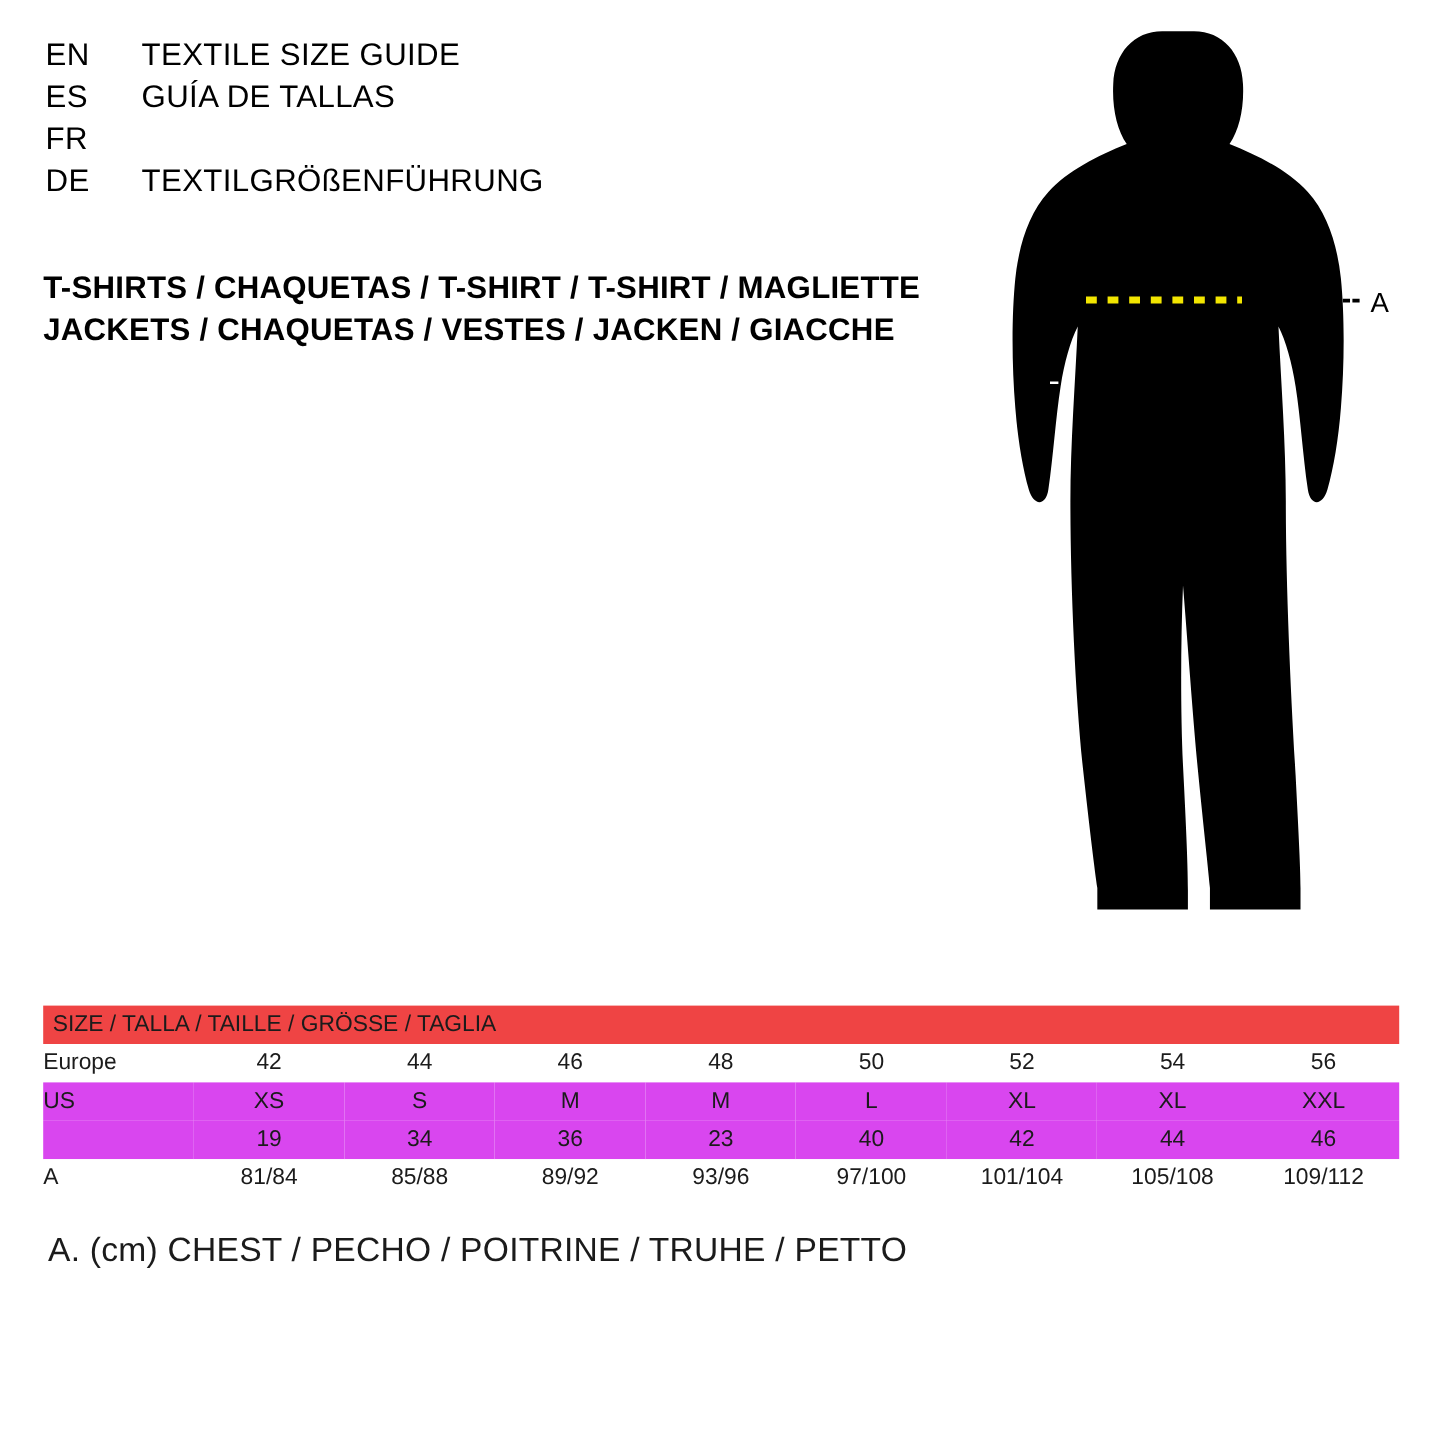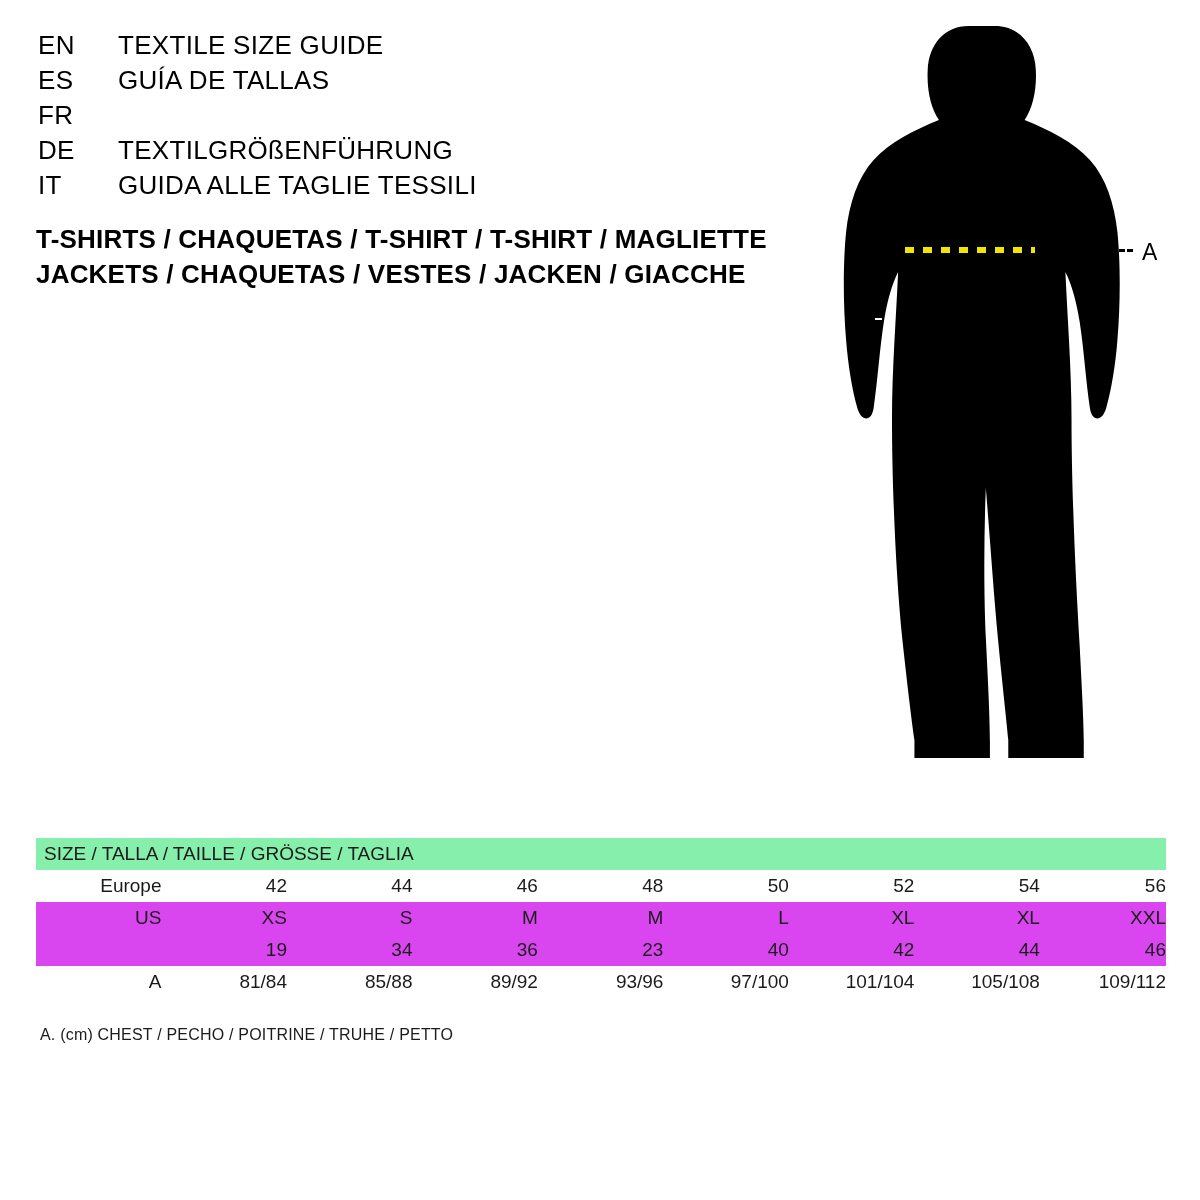--- a/index.html
+++ b/index.html
@@ -105,45 +105,44 @@
     border-collapse: collapse;
     width: 1130px;
     table-layout: fixed;
     font-size: 19px;
     color: #1b1b1b;
   }
   table.size-table td {
     padding: 0;
     height: 32px;
     vertical-align: middle;
-    text-align: right;
   }
   .row-head td {
-    background: #86efac;
+    background: #ef4444;
     font-size: 19px;
     color: #1b1b1b;
     height: 34px;
   }
   .row-head td.label {
     padding-left: 8px;
     text-align: left;
   }
   .row-light td { background: #ffffff; }
   .row-grey td { background: #d946ef; }
   td.label {
     padding-left: 8px;
     text-align: left;
     width: 168px;
   }
   td.val {
     text-align: center;
   }
   .footnote {
     margin-top: 28px;
-    font-size: 16px;
+    font-size: 28px;
     color: #1b1b1b;
     letter-spacing: 0.2px;
     padding-left: 4px;
   }
 </style>
 </head>
 <body>
 
 <div class="page">
 
@@ -155,24 +154,20 @@
     <div class="lang-row">
       <span class="lang-code">ES</span>
       <span class="lang-text">GUÍA DE TALLAS</span>
     </div>
     <div class="lang-row">
       <span class="lang-code">FR</span>
     </div>
     <div class="lang-row">
       <span class="lang-code">DE</span>
       <span class="lang-text">TEXTILGRÖßENFÜHRUNG</span>
-    </div>
-    <div class="lang-row">
-      <span class="lang-code">IT</span>
-      <span class="lang-text">GUIDA ALLE TAGLIE TESSILI</span>
     </div>
   </div>
 
   <div class="category-block">
     <div class="category-line">T-SHIRTS / CHAQUETAS / T-SHIRT / T-SHIRT / MAGLIETTE</div>
     <div class="category-line">JACKETS / CHAQUETAS / VESTES / JACKEN / GIACCHE</div>
   </div>
 
   <div class="figure-wrap">
     <svg class="figure-svg" width="360" height="780" viewBox="0 0 360 780">

